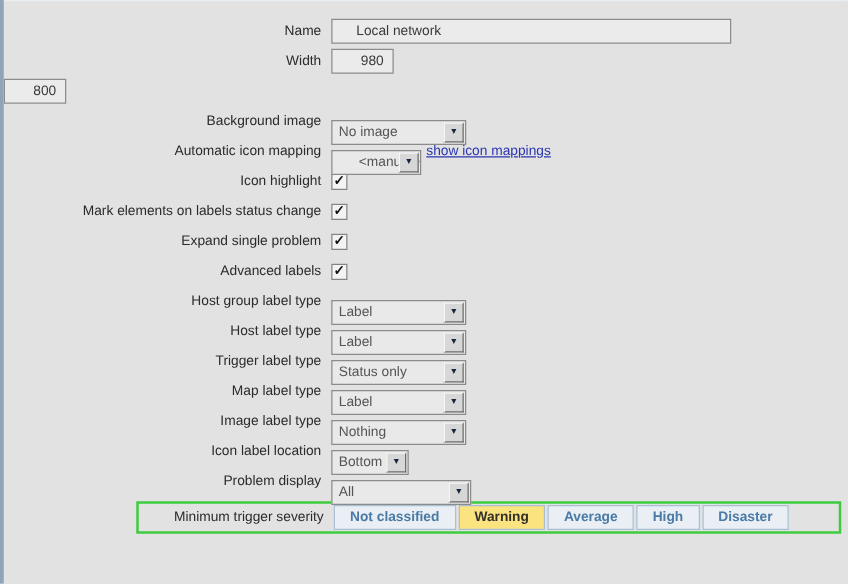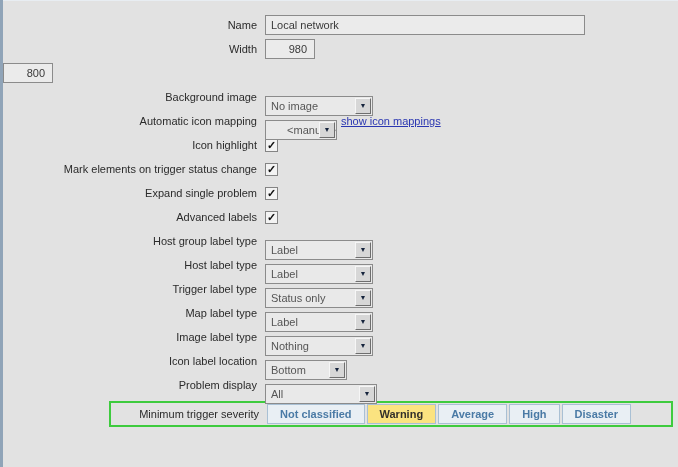--- a/index.html
+++ b/index.html
@@ -22,39 +22,39 @@
     line-height:26px; padding-left:9px;
   }
   .form { padding-top:14px; }
   .row { display:flex; align-items:center; height:20px; margin-bottom:4px; }
   .row.sev-row { height:30px; margin-bottom:0; }
   .flabel { width:254px; flex:none; text-align:right; padding-right:8px; color:#2b2b2b; }
   .text-input {
     width:320px; height:20px; box-sizing:border-box;
     background:#ebebeb; border:1px solid #8b8b8b;
     font:11px "Liberation Sans", sans-serif; color:#3a3a3a;
-    padding:0 5px;
+    padding:0 19px;
   }
   .num-input { width:50px; text-align:right; padding-right:7px; }
   .sel {
     position:relative; height:20px; box-sizing:border-box;
     background:#e9e9e9; border:1px solid #8b8b8b;
     display:flex; align-items:center; padding-left:5px;
     color:#555555; cursor:default;margin-top:17px;
   }
   .sel .arrow-btn {
     position:absolute; right:1px; top:1px;
     width:16px; height:16px; box-sizing:border-box;
     background:#d7d7d7;
     border-top:1px solid #f6f6f6; border-left:1px solid #f6f6f6;
     border-right:1px solid #6e6e6e; border-bottom:1px solid #6e6e6e;
     display:flex; align-items:center; justify-content:center;
     font-size:7px; color:#16243d; line-height:1;
   }
-  .w108 { width:108px; } .w72 { width:72px;justify-content:flex-end; } .w62 { width:82px; } .w136 { width:112px; }
+  .w108 { width:108px; } .w72 { width:72px;justify-content:flex-end; } .w62 { width:62px; } .w136 { width:112px; }
   .chk {
     width:13px; height:13px; box-sizing:border-box;
     background:#f3f3f3; border:1px solid #848484;
     display:flex; align-items:center; justify-content:center;
     font-size:11px; font-weight:bold; color:#101010; line-height:1;
     cursor:default;
   }
   .maplink { color:#2a36b1; text-decoration:underline; margin-left:4px; cursor:pointer; }
   .green-box {
     flex:1; margin-left:106px; margin-right:5px;
@@ -112,21 +112,21 @@
     </div>
 
     <div class="row">
       <div class="flabel">Icon highlight</div>
       <div class="chk">
         <span>✓</span>
       </div>
     </div>
 
     <div class="row">
-      <div class="flabel">Mark elements on trigger status change</div>
+      <div class="flabel">Mark elements on labels status change</div>
       <div class="chk">
         <span>✓</span>
       </div>
     </div>
 
     <div class="row">
       <div class="flabel">Expand single problem</div>
       <div class="chk">
         <span>✓</span>
       </div>

